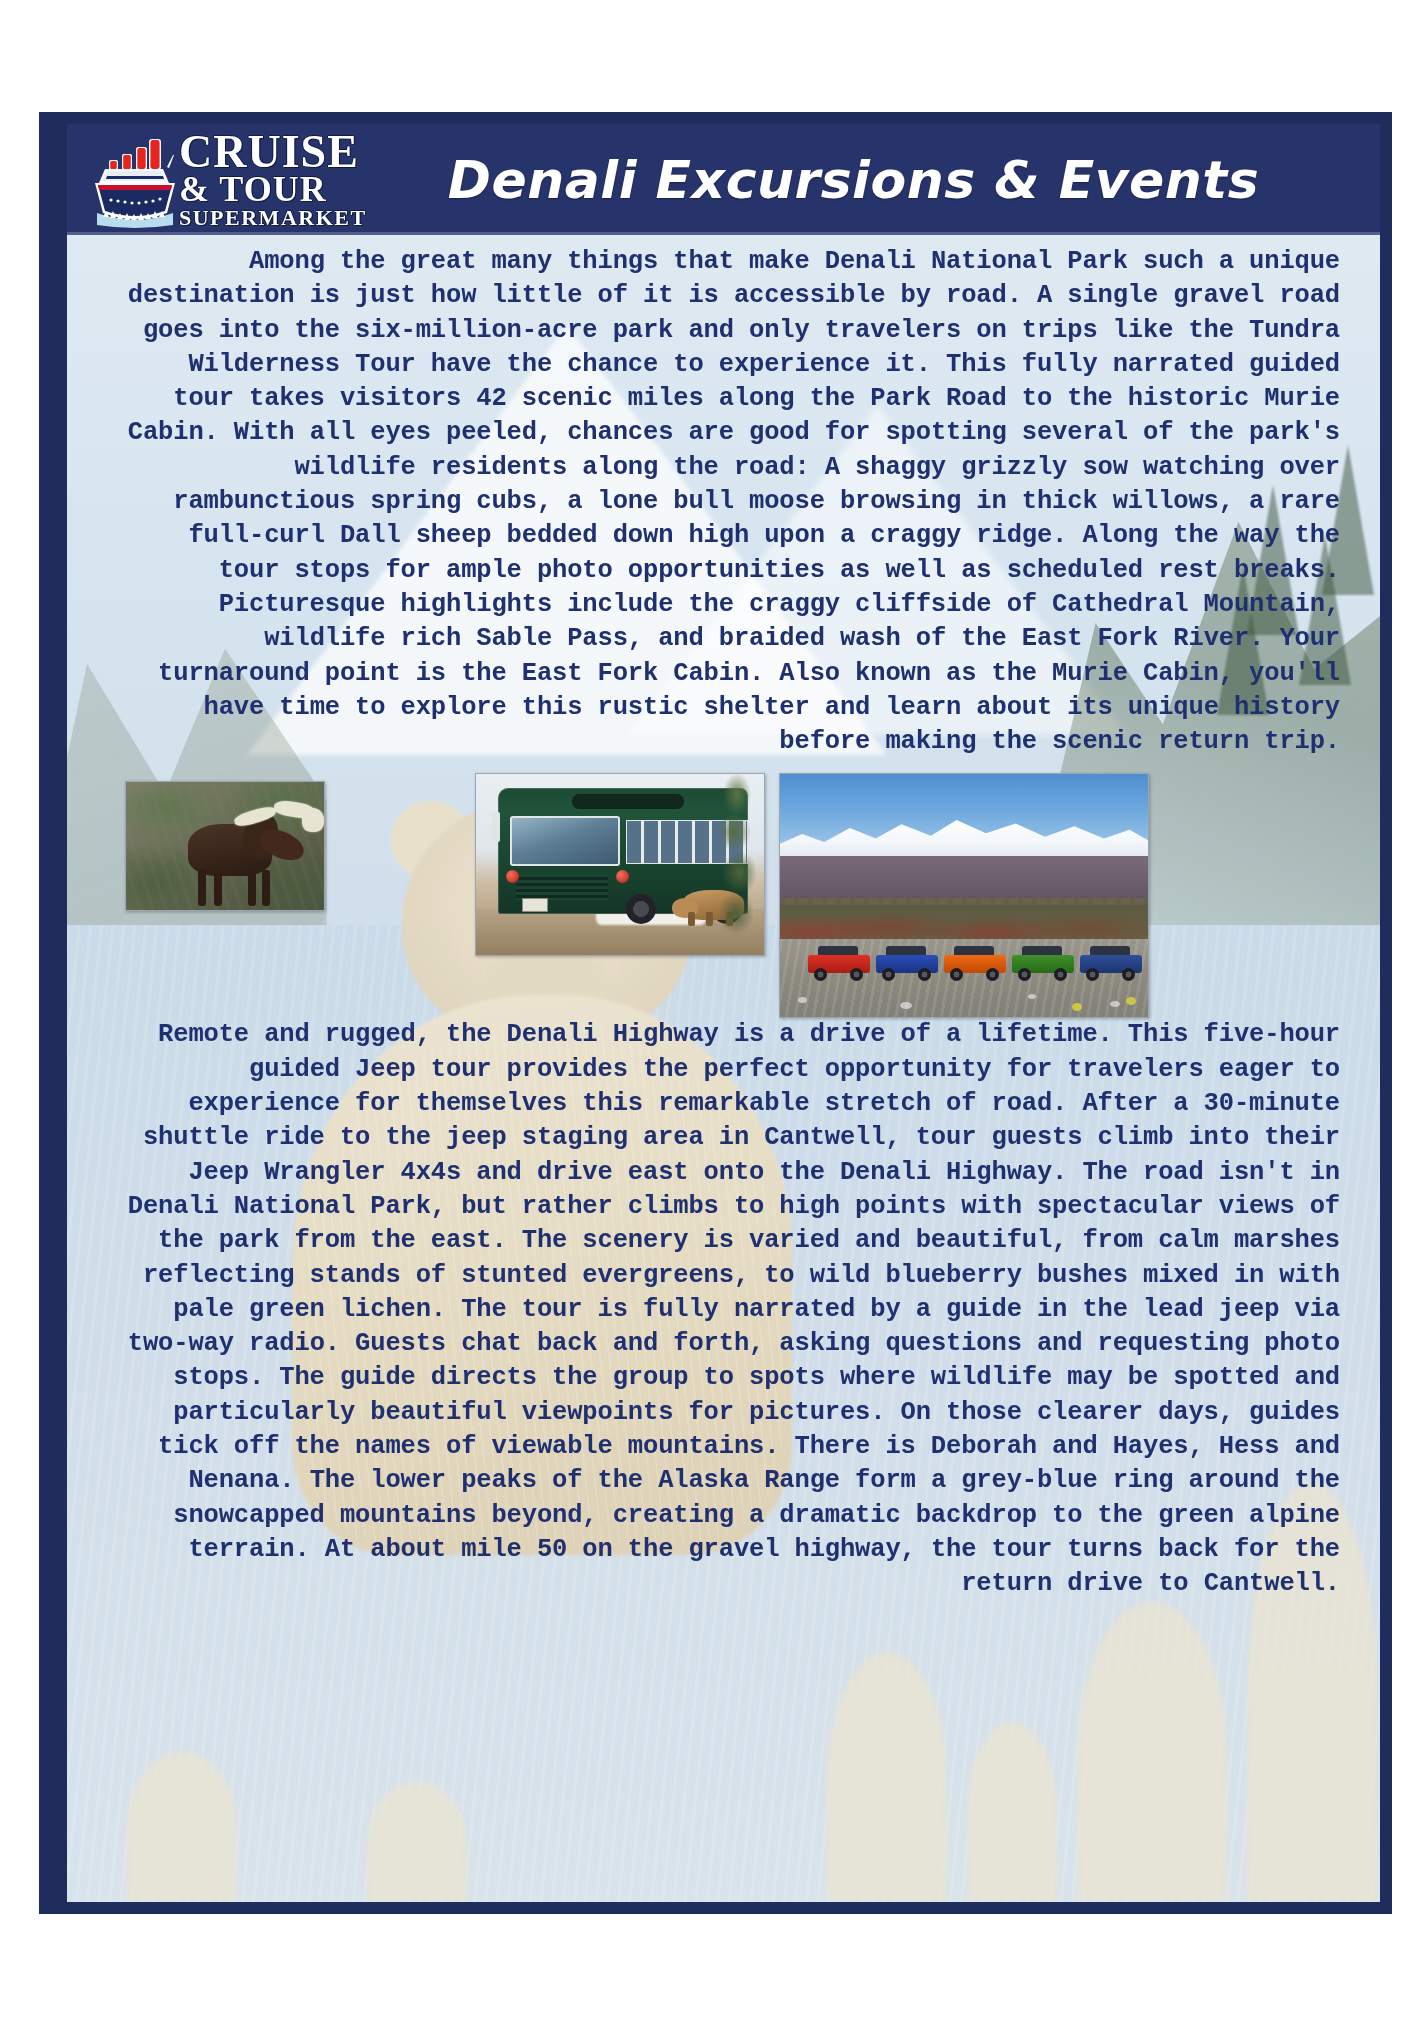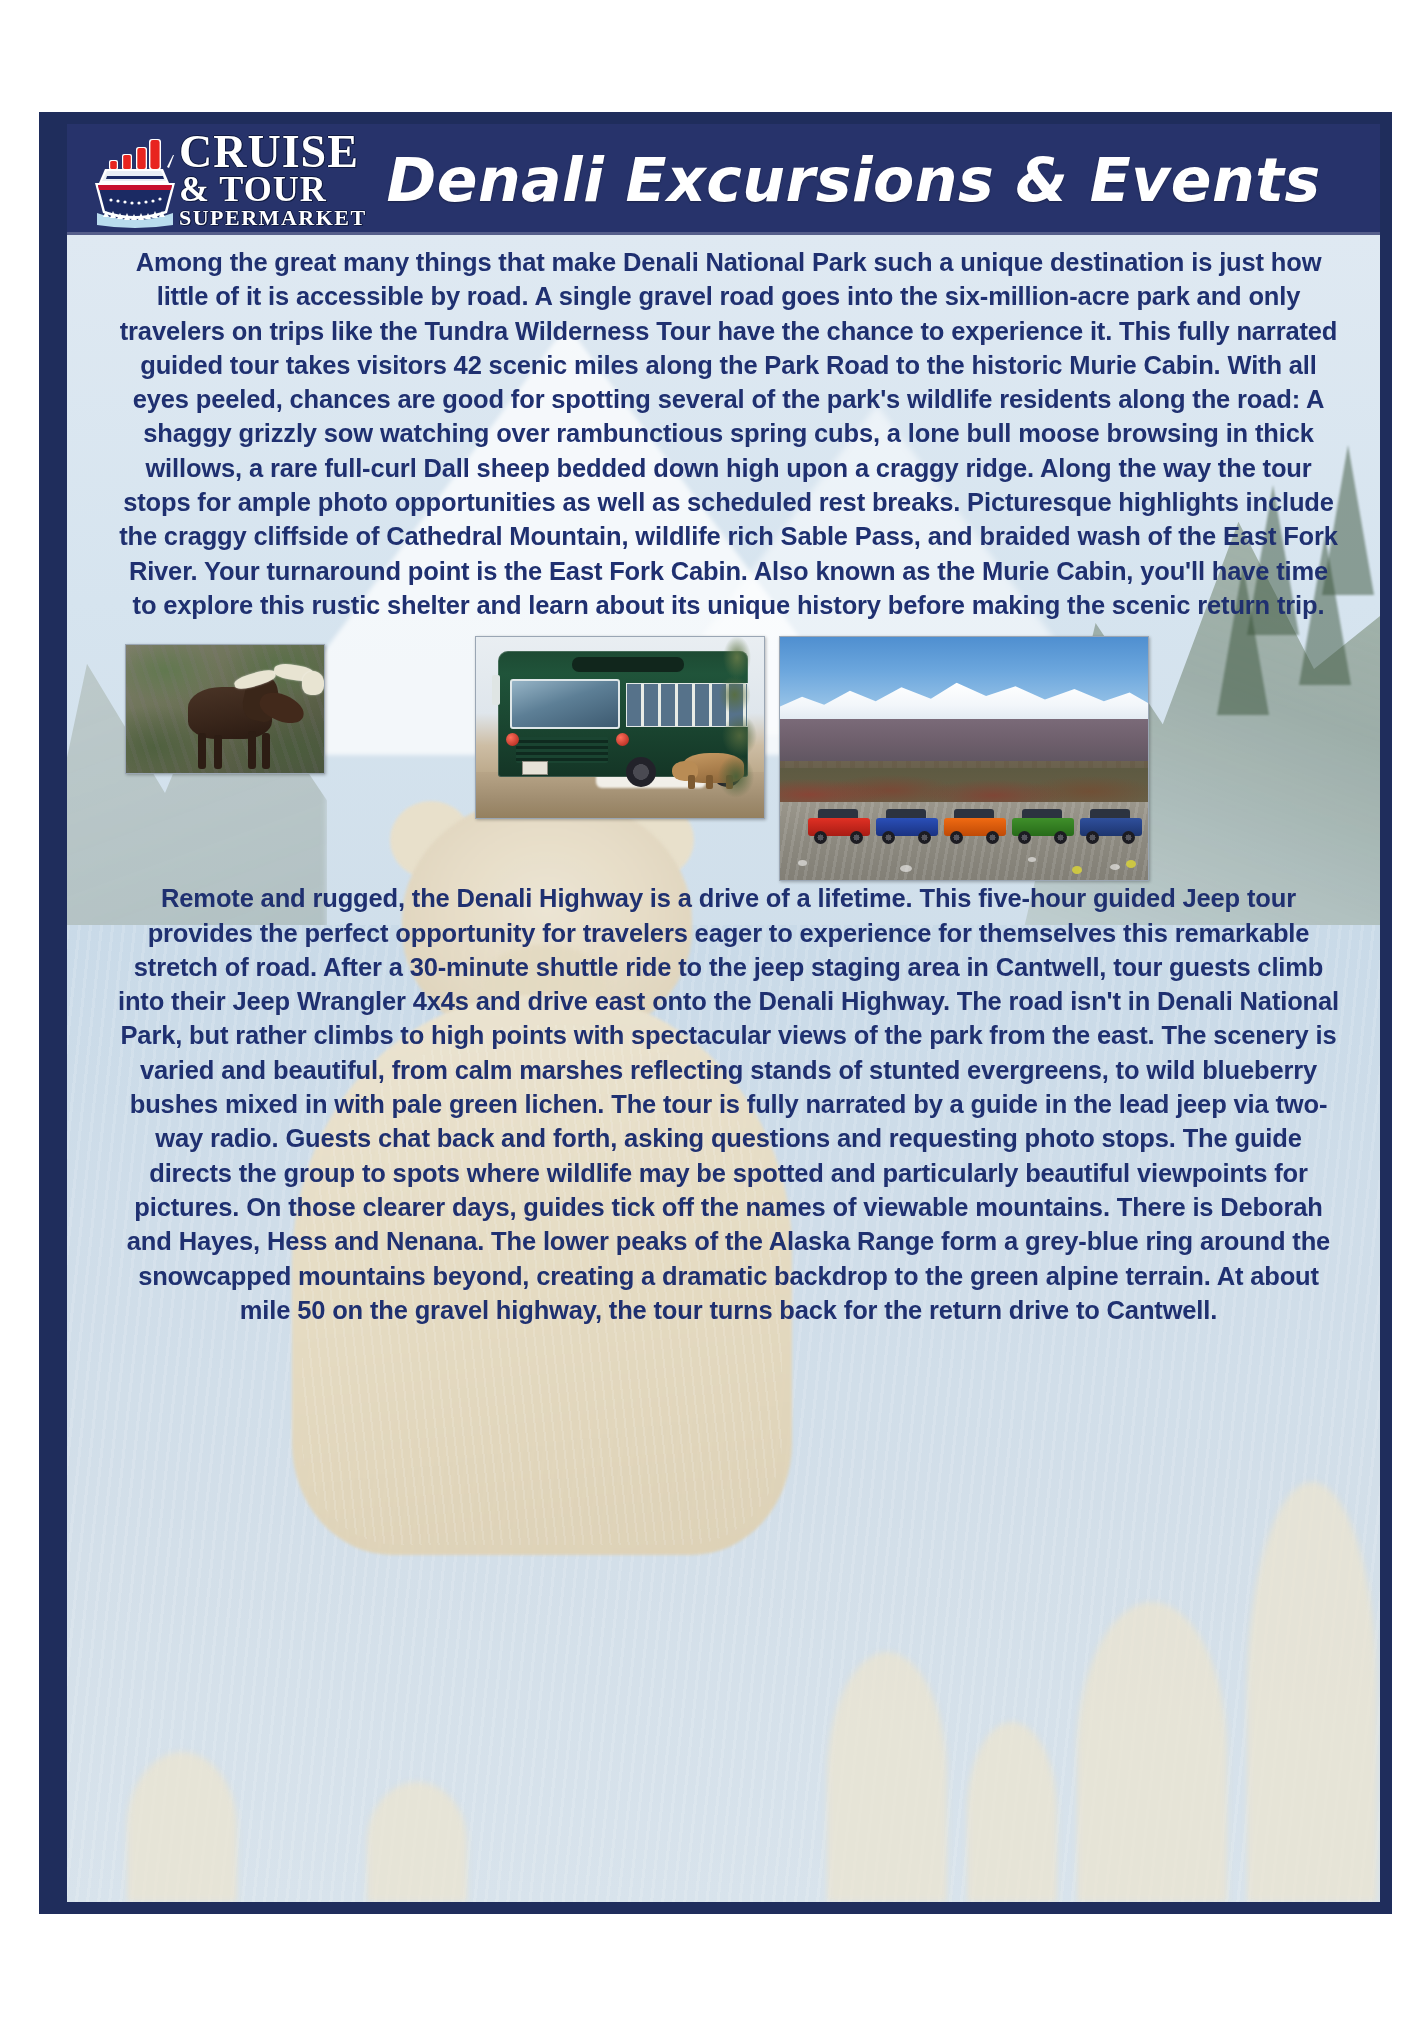--- a/index.html
+++ b/index.html
@@ -47,21 +47,21 @@
   }
   .logo-l1{ font-size:46px; font-weight:bold; letter-spacing:1px; display:block;}
   .logo-l2{ font-size:36px; font-weight:bold; letter-spacing:1px; display:block; margin-top:-2px;}
   .logo-l3{ font-size:22px; font-weight:bold; letter-spacing:1.5px; display:block; margin-top:0px; }
 
   #header-title{
     flex:1 1 auto;
     text-align:center;
     color:#ffffff;
     font-family:"DejaVu Sans", sans-serif;
-    font-size:60px;
+    font-size:52px;
     font-weight:bold;
     font-style:italic;
     letter-spacing:.5px;
     padding-right:40px;
     text-shadow:0 1px 2px rgba(0,0,0,.35);
   }
 
   
   #content{
     position:relative;
@@ -170,26 +170,26 @@
     letter-spacing:.5px;
     line-height:1.12;
   }
   h1.section.first{ padding:16px 0 10px 14px; }
   h1.section.second{ padding:6px 0 8px 14px; }
 
   p.body{
     margin:0;
     padding:0 8px 0 14px;
     color:#1f3070;
-    font-family:Liberation Sans, sans-serif;
+    font-family:Liberation Mono, monospace;
     font-weight:bold;
     font-size:25.5px;
     line-height:1.345;
     letter-spacing:-.15px;
-    text-align:center;
+    text-align:right;
   }
 
   
   .photos{
     position:relative; z-index:3;
     height:245px;
     margin:14px 0 0 0;
   }
   .photo{
     position:absolute;

